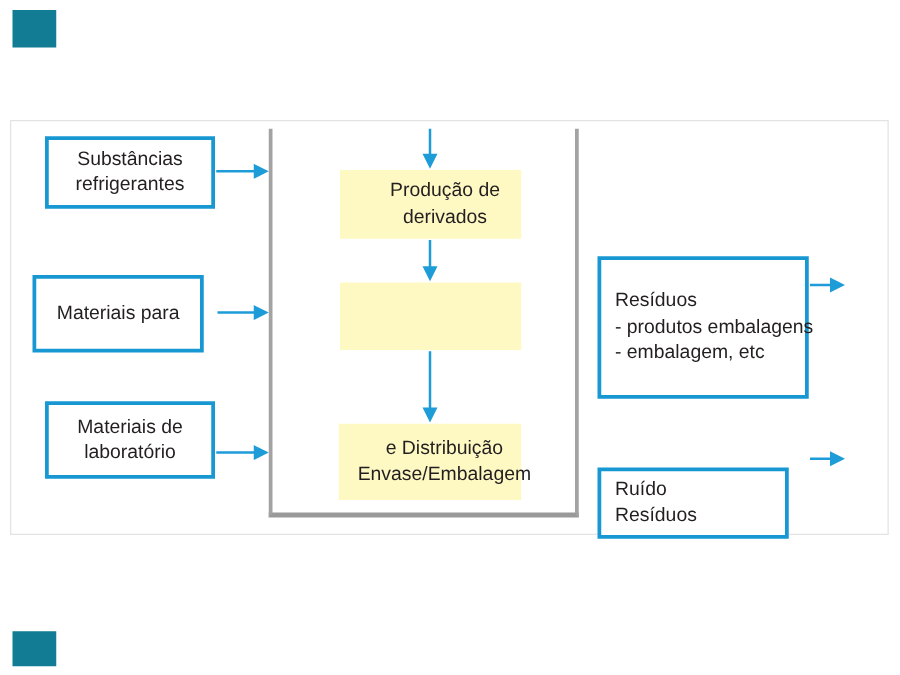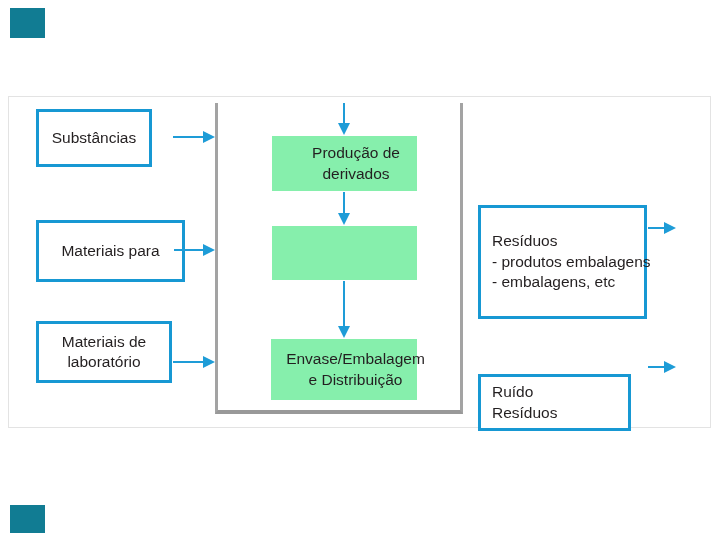--- a/index.html
+++ b/index.html
@@ -35,21 +35,21 @@
     position:absolute;box-sizing:border-box;background:#ffffff;
     border:3px solid #1798d3;
     display:flex;flex-direction:column;justify-content:center;align-items:center;
     font-size:15.5px;line-height:1.32;text-align:center;
   }
   .blue-box.left-align{align-items:flex-start;text-align:left;padding-left:11px;padding-right:4px;margin-top:36px;}
   .blue-box .line{white-space:nowrap;}
 
   
   .yellow-box{
-    position:absolute;box-sizing:border-box;background:#86efac;
+    position:absolute;box-sizing:border-box;background:#fef9c3;
     display:flex;flex-direction:column;justify-content:center;align-items:center;
     font-size:15.5px;line-height:1.32;text-align:left;padding-left:23px;
   }
 
   
   .arrow-h{position:absolute;height:12px;}
   .arrow-h::before{
     content:"";position:absolute;left:0;right:10px;top:5px;height:2px;background:#1e9cd7;
   }
   .arrow-h::after{
@@ -70,50 +70,51 @@
 </head>
 <body>
 
 <div class="accent-bar top"></div>
 <div class="accent-bar bottom"></div>
 
 <div class="outer-frame"></div>
 
 <div class="process-container"></div>
 
-<div class="blue-box" style="left:36px;top:109px;width:116px;height:58px">
+<div class="blue-box" style="left:36px;top:109px;width:136px;height:58px">
   <div class="line">Substâncias</div>
+  <div class="line">refrigerantes</div>
 </div>
 
-<div class="blue-box" style="left:36px;top:220px;width:149px;height:62px">
+<div class="blue-box" style="left:26px;top:220px;width:137px;height:62px">
   <div class="line">Materiais para</div>
 </div>
 
 <div class="blue-box" style="left:36px;top:321px;width:136px;height:62px">
   <div class="line">Materiais de</div>
   <div class="line">laboratório</div>
 </div>
 
 <div class="yellow-box" style="left:272px;top:136px;width:145px;height:55px">
   <div class="line">Produção de</div>
   <div class="line">derivados</div>
 </div>
 
 <div class="yellow-box" style="left:272px;top:226px;width:145px;height:54px">
 </div>
 
 <div class="yellow-box" style="left:271px;top:339px;width:146px;height:61px">
+  <div class="line">e Distribuição</div>
   <div class="line">Envase/Embalagem</div>
-  <div class="line">e Distribuição</div>
 </div>
 
 <div class="blue-box left-align" style="left:478px;top:169px;width:169px;height:114px">
   <div class="line">Resíduos</div>
   <div class="line">- produtos embalagens</div>
-  <div class="line">- embalagens, etc</div>
+  <div class="line">- embalagem, etc</div>
 </div>
 
 <div class="blue-box left-align" style="left:478px;top:338px;width:153px;height:57px">
   <div class="line">Ruído</div>
   <div class="line">Resíduos</div>
 </div>
 
 <div class="arrow-h" style="left:173px;top:131px;width:42px"></div>
 <div class="arrow-h" style="left:174px;top:244px;width:41px"></div>
 <div class="arrow-h" style="left:173px;top:356px;width:42px"></div>

